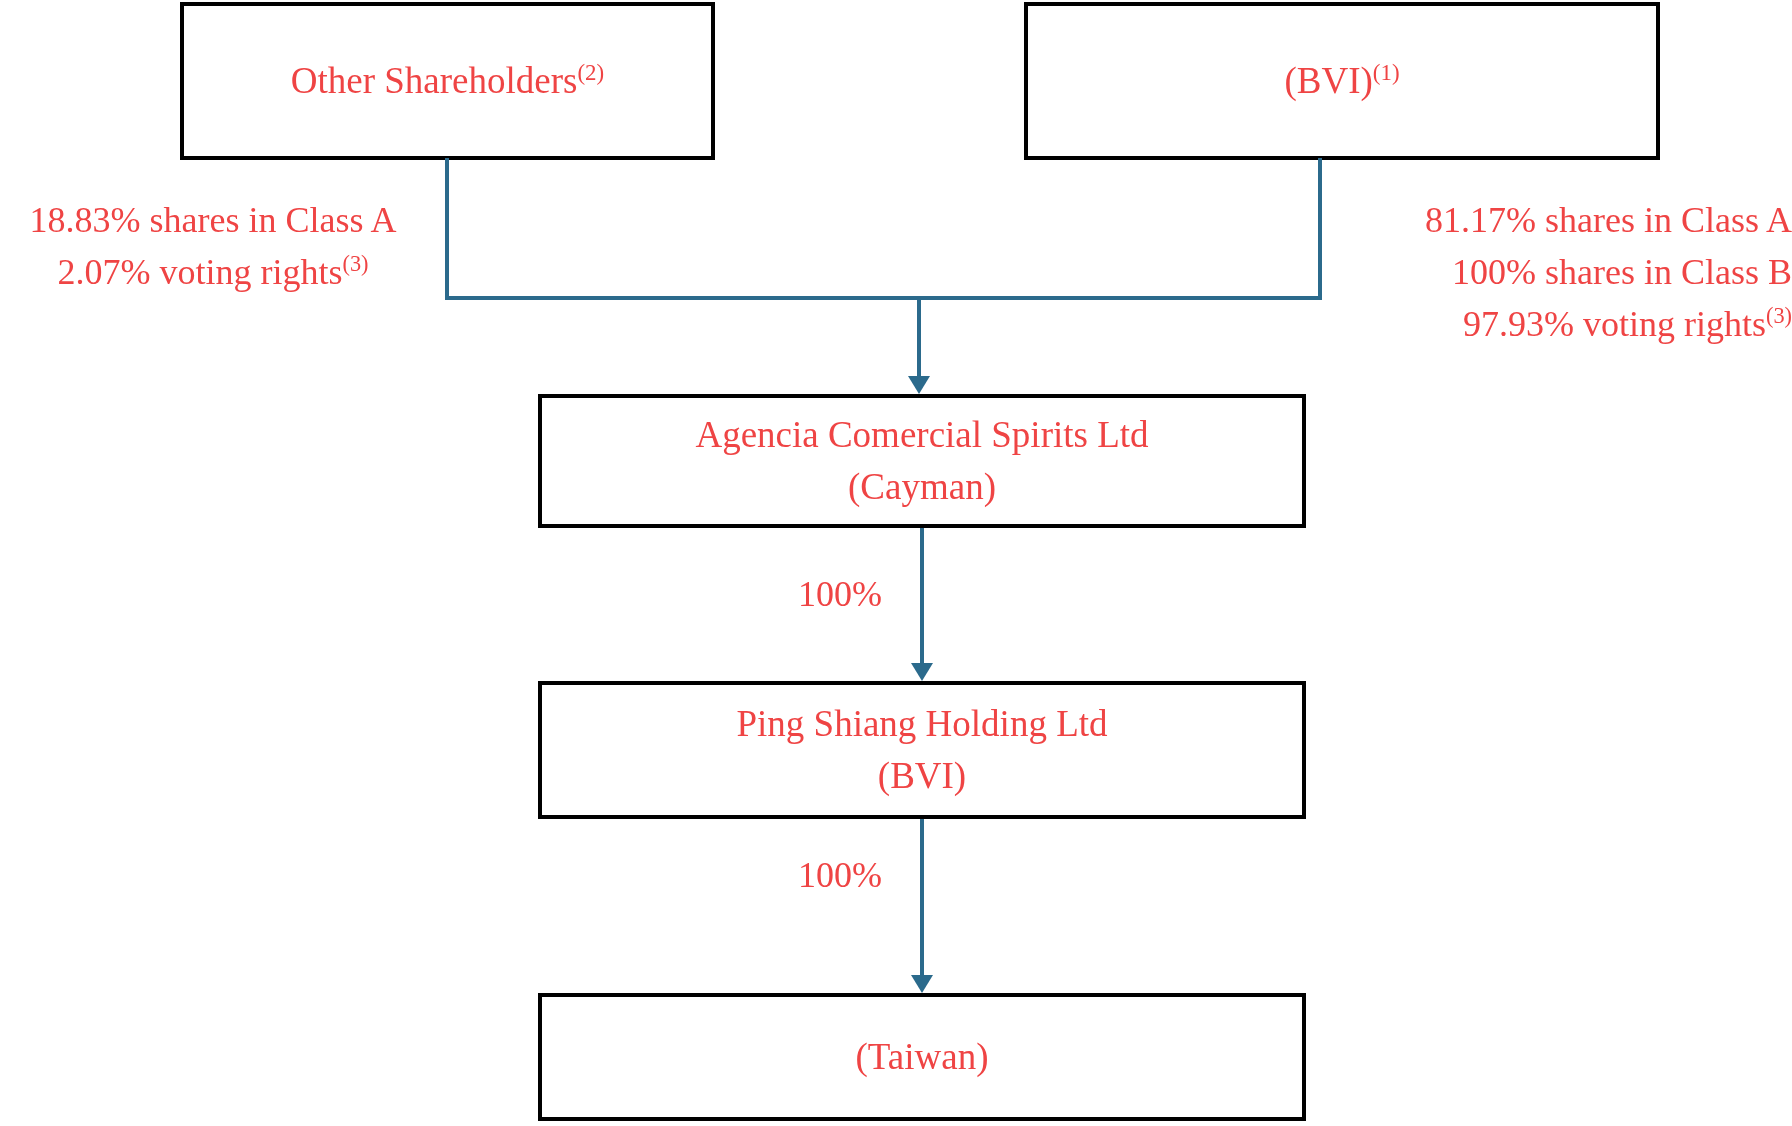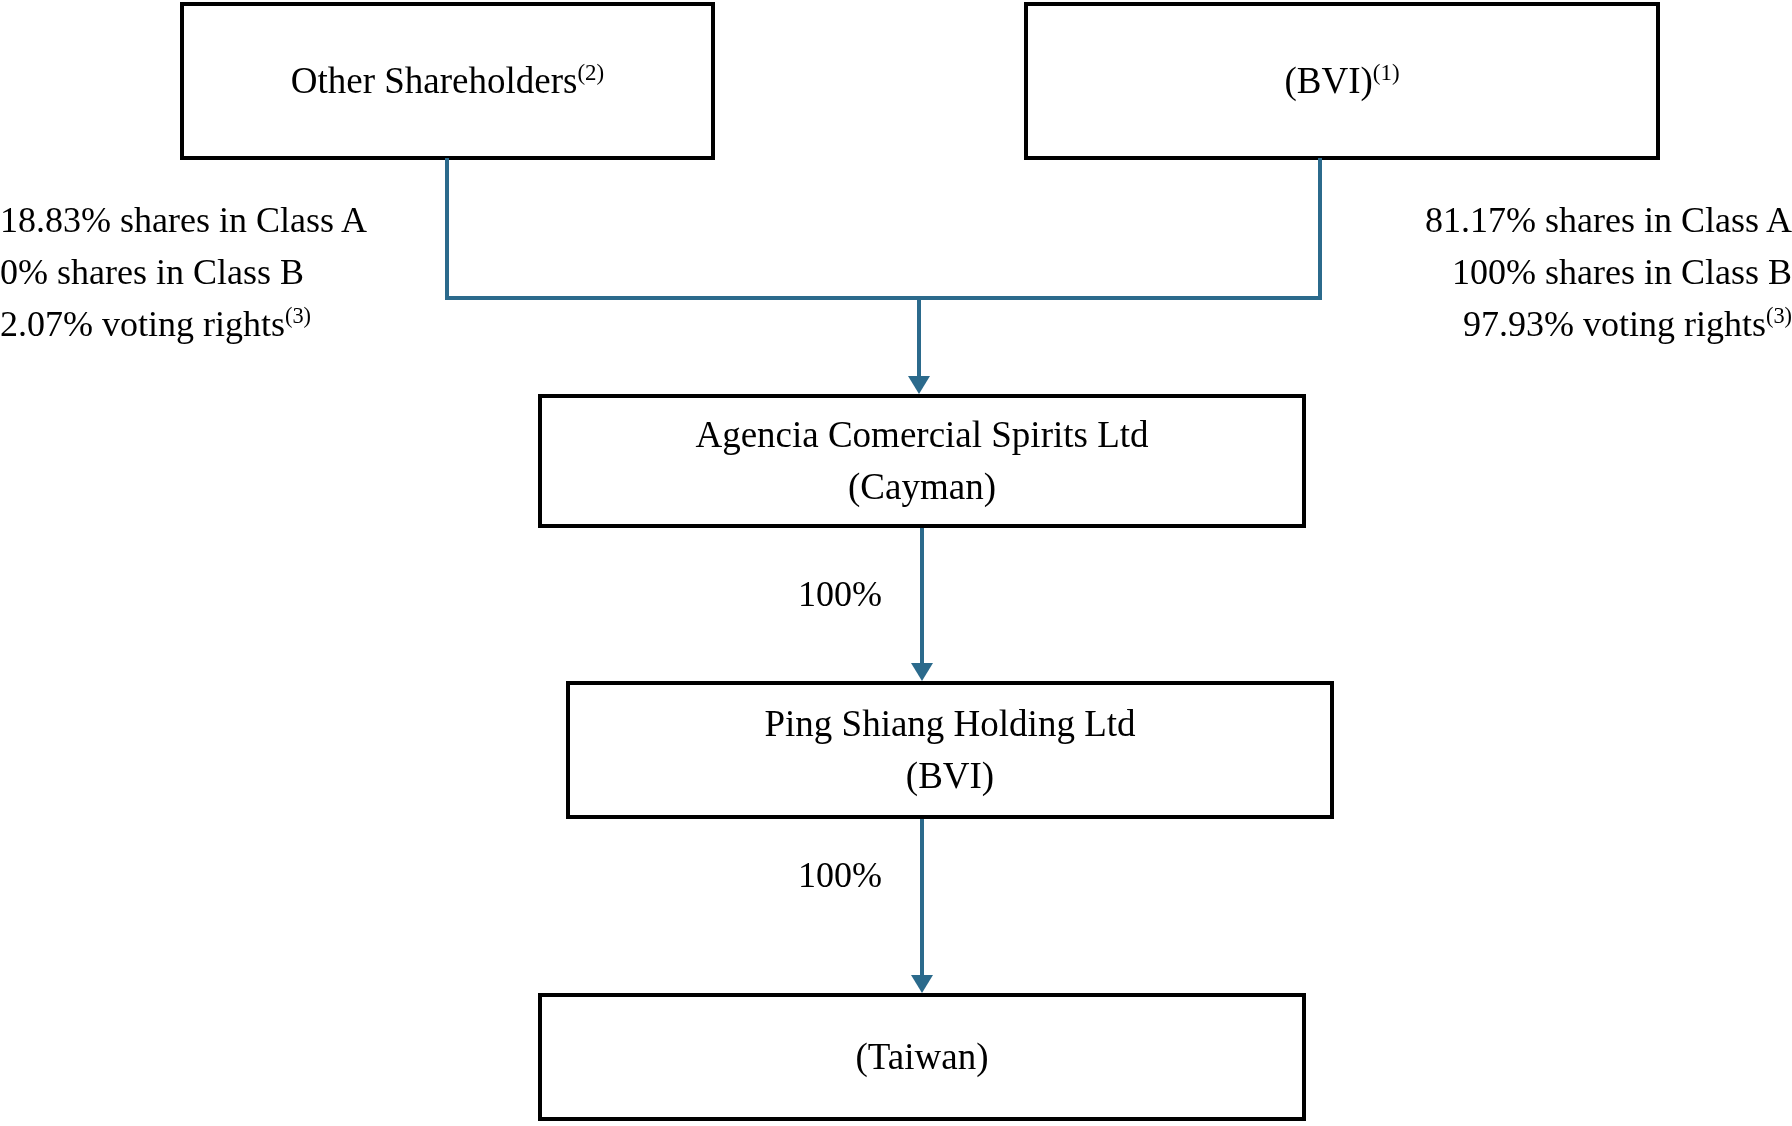--- a/index.html
+++ b/index.html
@@ -6,21 +6,21 @@
     margin: 0;
     padding: 0;
     background: #ffffff;
   }
   .canvas {
     position: relative;
     width: 1792px;
     height: 1126px;
     background: #ffffff;
     font-family: "Liberation Serif", "DejaVu Serif", serif;
-    color: #000000;
+    color: #ef4444;
     overflow: hidden;
   }
   .node {
     position: absolute;
     box-sizing: border-box;
     border: 4px solid #000000;
     background: #ffffff;
     display: flex;
     flex-direction: column;
     align-items: center;
@@ -65,21 +65,21 @@
   #c-right-drop { left: 1318px; top: 158px; width: 4px;   height: 142px; }
   #c-merge      { left: 445px;  top: 296px; width: 877px; height: 4px; }
   #c-mid1       { left: 917px;  top: 300px; width: 4px;   height: 78px; }
   #a-mid1       { left: 908px;  top: 376px; }
   #c-mid2       { left: 920px;  top: 528px; width: 4px;   height: 137px; }
   #a-mid2       { left: 911px;  top: 663px; }
   #c-mid3       { left: 920px;  top: 819px; width: 4px;   height: 158px; }
   #a-mid3       { left: 911px;  top: 975px; }
 
   
-  #l-left  { left: 0;      top: 194px; width: 426px; text-align: left; }
+  #l-left  { left: 0;      top: 194px; width: 426px; text-align: center; }
   #l-right { left: 1360px; top: 194px; width: 432px; text-align: right; }
   #l-pct1  { left: 662px;  top: 568px; width: 220px; text-align: right; }
   #l-pct2  { left: 662px;  top: 849px; width: 220px; text-align: right; }
 </style>
 </head>
 <body>
 
 <div class="canvas">
 
   <div class="node" id="n-other" style="border-color: rgb(0, 0, 0);">
@@ -88,42 +88,41 @@
 
   <div class="node" id="n-business" style="border-color: rgb(0, 0, 0);">
     <div><span>(BVI)</span><sup>(1)</sup></div>
   </div>
 
   <div class="node" id="n-spirits" style="border-color: rgb(0, 0, 0);">
     <div>Agencia Comercial Spirits Ltd</div>
     <div>(Cayman)</div>
   </div>
 
-  <div class="node" id="n-holding" style="border-color: rgb(0, 0, 0); margin-left: 28px;">
+  <div class="node" id="n-holding" style="border-color: rgb(0, 0, 0);">
     <div>Ping Shiang Holding Ltd</div>
     <div>(BVI)</div>
   </div>
 
   <div class="node" id="n-taiwan" style="border-color: rgb(0, 0, 0);">
     <div>(Taiwan)</div>
   </div>
 
   <div class="cline" id="c-left-drop" style="background: rgb(43, 106, 140);"></div>
   <div class="cline" id="c-right-drop" style="background: rgb(43, 106, 140);"></div>
   <div class="cline" id="c-merge" style="background: rgb(43, 106, 140);"></div>
   <div class="cline" id="c-mid1" style="background: rgb(43, 106, 140);"></div>
   <div class="arrowhead" id="a-mid1" style="border-top-color: rgb(43, 106, 140);"></div>
   <div class="cline" id="c-mid2" style="background: rgb(43, 106, 140);"></div>
   <div class="arrowhead" id="a-mid2" style="border-top-color: rgb(43, 106, 140);"></div>
   <div class="cline" id="c-mid3" style="background: rgb(43, 106, 140);"></div>
   <div class="arrowhead" id="a-mid3" style="border-top-color: rgb(43, 106, 140);"></div>
 
   <div class="elabel" id="l-left">
     <div>18.83% shares in Class A</div>
-    <div>0% shares in Class B</div>
     <div><span>2.07% voting rights</span><sup>(3)</sup></div>
   </div>
 
   <div class="elabel" id="l-right">
     <div>81.17% shares in Class A</div>
     <div>100% shares in Class B</div>
     <div><span>97.93% voting rights</span><sup>(3)</sup></div>
   </div>
 
   <div class="elabel" id="l-pct1">100%</div>

